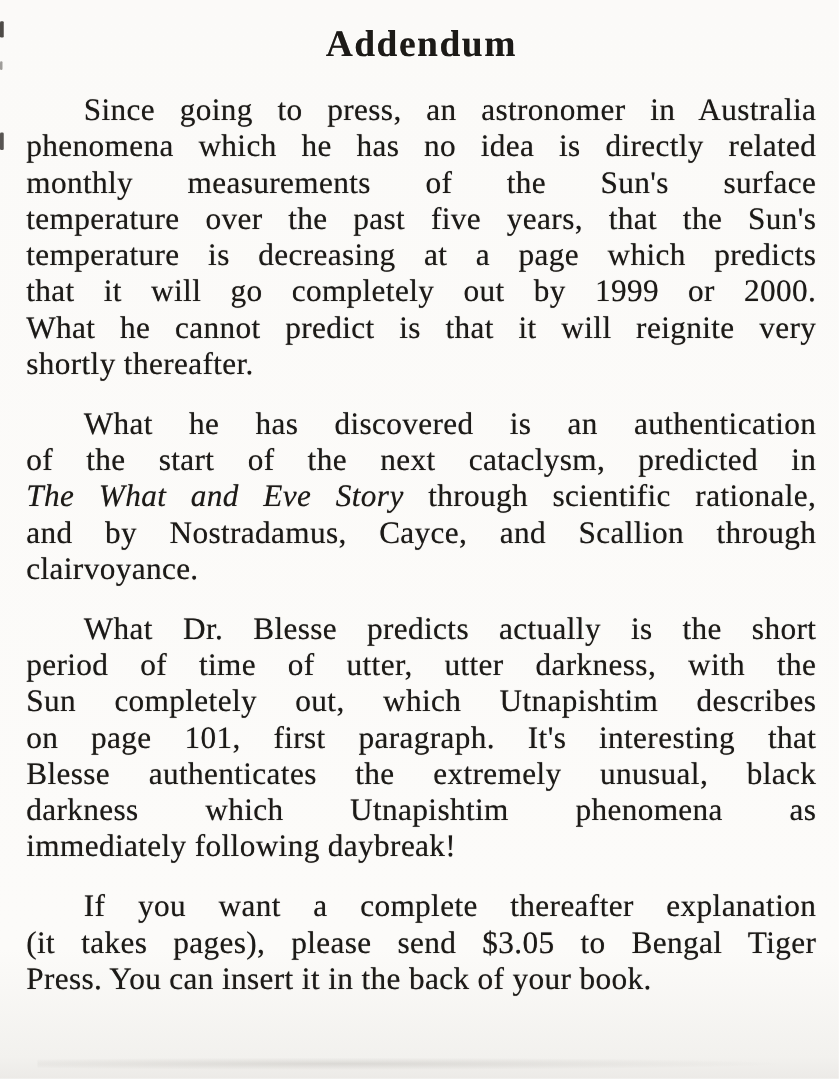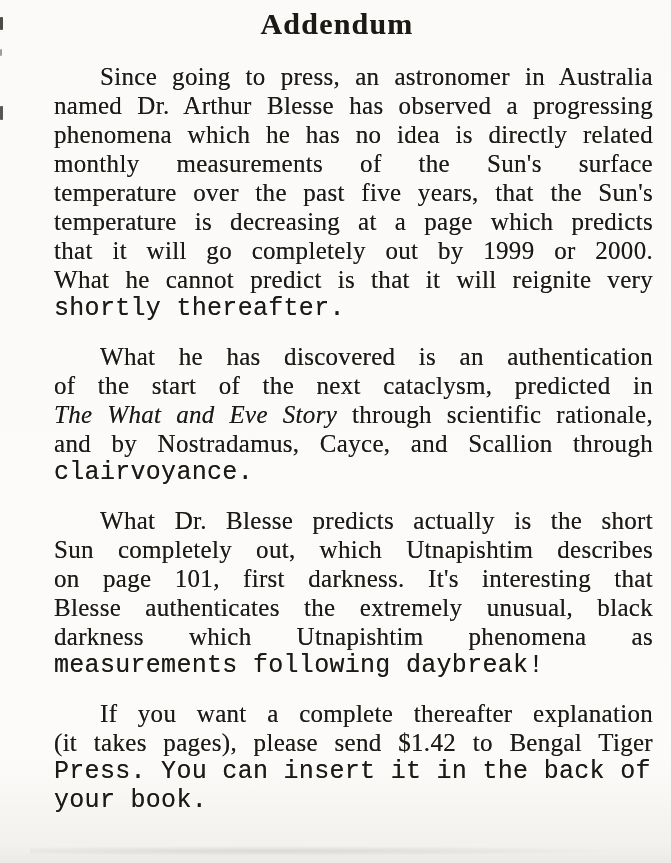--- a/index.html
+++ b/index.html
@@ -12,21 +12,21 @@
     overflow: hidden;
     background: linear-gradient(180deg, #fbfaf8 0%, #fcfbf9 88%, #f2f1ee 98%, #eceae7 100%);
     font-family: "Liberation Serif", serif;
     color: #1c1a17;
     position: relative;
   }
   .page {
     box-sizing: border-box;
     width: 671px;
     height: 863px;
-    padding: 6px 18px 16px 21px;
+    padding: 18px 18px 16px 21px;
     position: relative;
   }
   .title {
     font-size: 30px;
     line-height: 36px;
     font-weight: 700;
     text-align: center;
     letter-spacing: 0.04em;
     margin: 0 0 20px 0;
     text-shadow: 0 0 0.5px rgba(28,26,23,0.5);
@@ -36,24 +36,23 @@
   }
   .para:last-child { margin-bottom: 0; }
   .line {
     font-size: 25px;
     line-height: 29px;
     letter-spacing: 0.012em;
     text-align: justify;
     text-align-last: justify;
     white-space: normal;
     text-shadow: 0 0 0.6px rgba(28,26,23,0.65);
-    margin-left: 33px;
   }
   .line.first { text-indent: 46px; }
-  .line.last  { text-align: left; text-align-last: left; font-family: Liberation Mono, monospace; }
+  .line.last  { text-align: left; text-align-last: left; }
   .italic { font-style: italic; }
   
   .speck {
     position: absolute;
     background: #2f2c28;
     border-radius: 1px;
   }
   .speck.s1 { left: 0; top: 17px;  width: 3px; height: 13px; opacity: 0.85; }
   .speck.s2 { left: 0; top: 49px;  width: 2px; height: 7px;  opacity: 0.45; }
   .speck.s3 { left: 0; top: 106px; width: 3px; height: 14px; opacity: 0.8; }
@@ -70,47 +69,47 @@
 <div class="page">
 
   <div class="speck s1"></div>
   <div class="speck s2"></div>
   <div class="speck s3"></div>
 
   <h1 class="title">Addendum</h1>
 
   <div class="para">
     <div class="line first">Since going to press, an astronomer in Australia</div>
-    <div class="line">named Dr. Arthur Blesse has observed a progressing</div>
     <div class="line">phenomena which he has no idea is directly related</div>
     <div class="line">monthly measurements of the Sun's surface</div>
     <div class="line">temperature over the past five years, that the Sun's</div>
     <div class="line">temperature is decreasing at a page which predicts</div>
     <div class="line">that it will go completely out by 1999 or 2000.</div>
     <div class="line">What he cannot predict is that it will reignite very</div>
     <div class="line last">shortly thereafter.</div>
   </div>
 
   <div class="para">
     <div class="line first">What he has discovered is an authentication</div>
     <div class="line">of the start of the next cataclysm, predicted in</div>
     <div class="line"><span class="italic">The What and Eve Story</span><span> through scientific rationale,</span></div>
     <div class="line">and by Nostradamus, Cayce, and Scallion through</div>
     <div class="line last">clairvoyance.</div>
   </div>
 
   <div class="para">
     <div class="line first">What Dr. Blesse predicts actually is the short</div>
+    <div class="line">period of time of utter, utter darkness, with the</div>
     <div class="line">Sun completely out, which Utnapishtim describes</div>
-    <div class="line">on page 101, first darkness. It's interesting that</div>
+    <div class="line">on page 101, first paragraph. It's interesting that</div>
     <div class="line">Blesse authenticates the extremely unusual, black</div>
     <div class="line">darkness which Utnapishtim phenomena as</div>
-    <div class="line last">measurements following daybreak!</div>
+    <div class="line last">immediately following daybreak!</div>
   </div>
 
   <div class="para">
     <div class="line first">If you want a complete thereafter explanation</div>
-    <div class="line">(it takes pages), please send $1.42 to Bengal Tiger</div>
+    <div class="line">(it takes pages), please send $3.05 to Bengal Tiger</div>
     <div class="line last">Press. You can insert it in the back of your book.</div>
   </div>
 
   <div class="smudge-bottom"></div>
 </div>
 
 </body></html>

